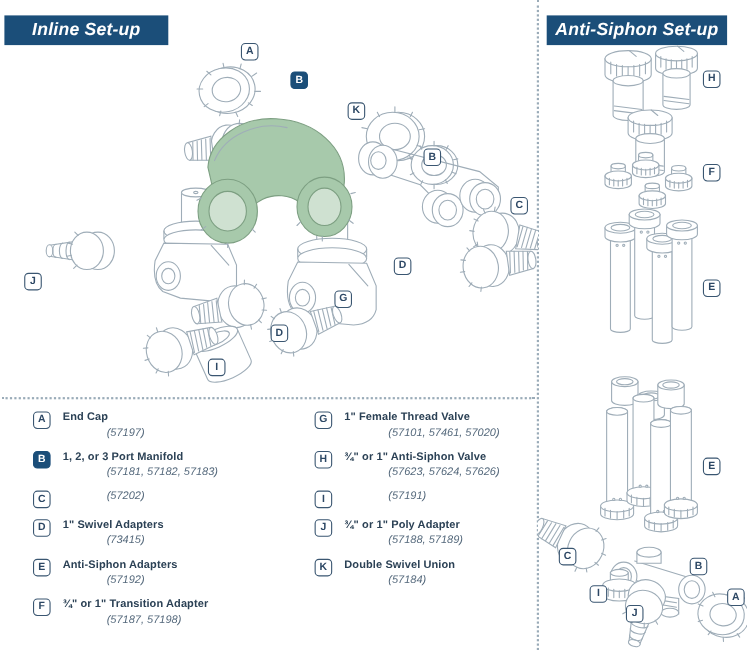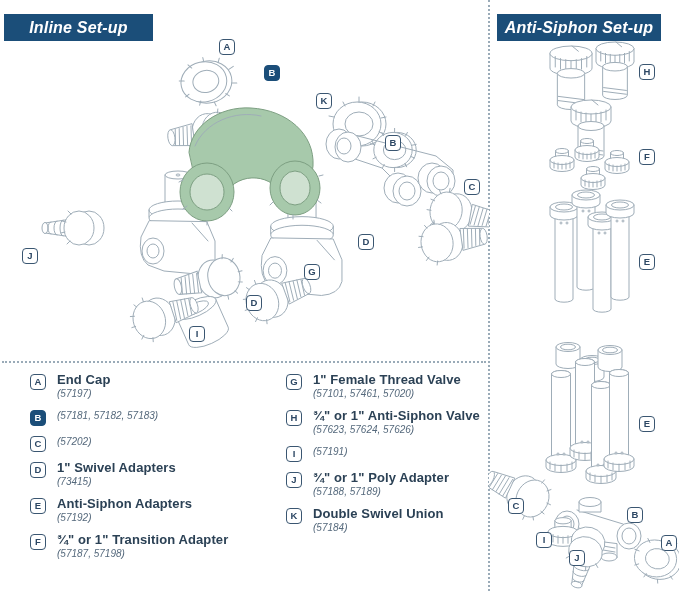--- a/index.html
+++ b/index.html
@@ -26,22 +26,22 @@
   svg.diagram .gf{fill:#a7c9ab;stroke:#7d9f82;}
   svg.diagram .gi{fill:#cfe1d1;stroke:#7d9f82;}
   .legend-col{position:absolute;top:373px;display:flex;flex-direction:column;gap:9px;z-index:2;}
   .legend-col.c1{left:30px;width:235px;}
   .legend-col.c2{left:286px;width:195px;}
   .legend-item{display:flex;gap:11px;align-items:flex-start;}
   .key{flex:0 0 auto;width:14px;height:14px;margin-top:1px;border:1.5px solid #3a5671;
         border-radius:4px;background:#fff;color:#2c4764;font-size:9.5px;font-weight:bold;
         line-height:14px;text-align:center;}
   .key.filled{background:#1b4e79;border-color:#1b4e79;color:#fff;}
-  .li-name{font-size:13px;font-weight:bold;color:#2b4155;line-height:14px;letter-spacing:.1px;}
-  .li-nums{font-size:10px;font-style:italic;color:#55697c;line-height:12px;margin-top:1px;}
+  .li-name{font-size:10px;font-weight:bold;color:#2b4155;line-height:14px;letter-spacing:.1px;}
+  .li-nums{font-size:10px;font-style:italic;color:#55697c;line-height:12px;margin-top:1px;margin-left:40px;}
 </style>
 </head>
 <body>
 
 <div class="page">
 
   <div class="vdivider"></div>
   <div class="hdivider"></div>
 
   <div class="banner left">
@@ -235,20 +235,21 @@
     <div class="legend-item">
       <div class="key">A</div>
       <div>
           <div class="li-name">End Cap</div>
            <div class="li-nums">(57197)</div>
         </div>
     </div>
     <div class="legend-item">
       <div class="key filled">B</div>
       <div>
+          <div class="li-name">1, 2, or 3 Port Manifold</div>
            <div class="li-nums">(57181, 57182, 57183)</div>
         </div>
     </div>
     <div class="legend-item">
       <div class="key">C</div>
       <div>
            <div class="li-nums">(57202)</div>
         </div>
     </div>
     <div class="legend-item">

